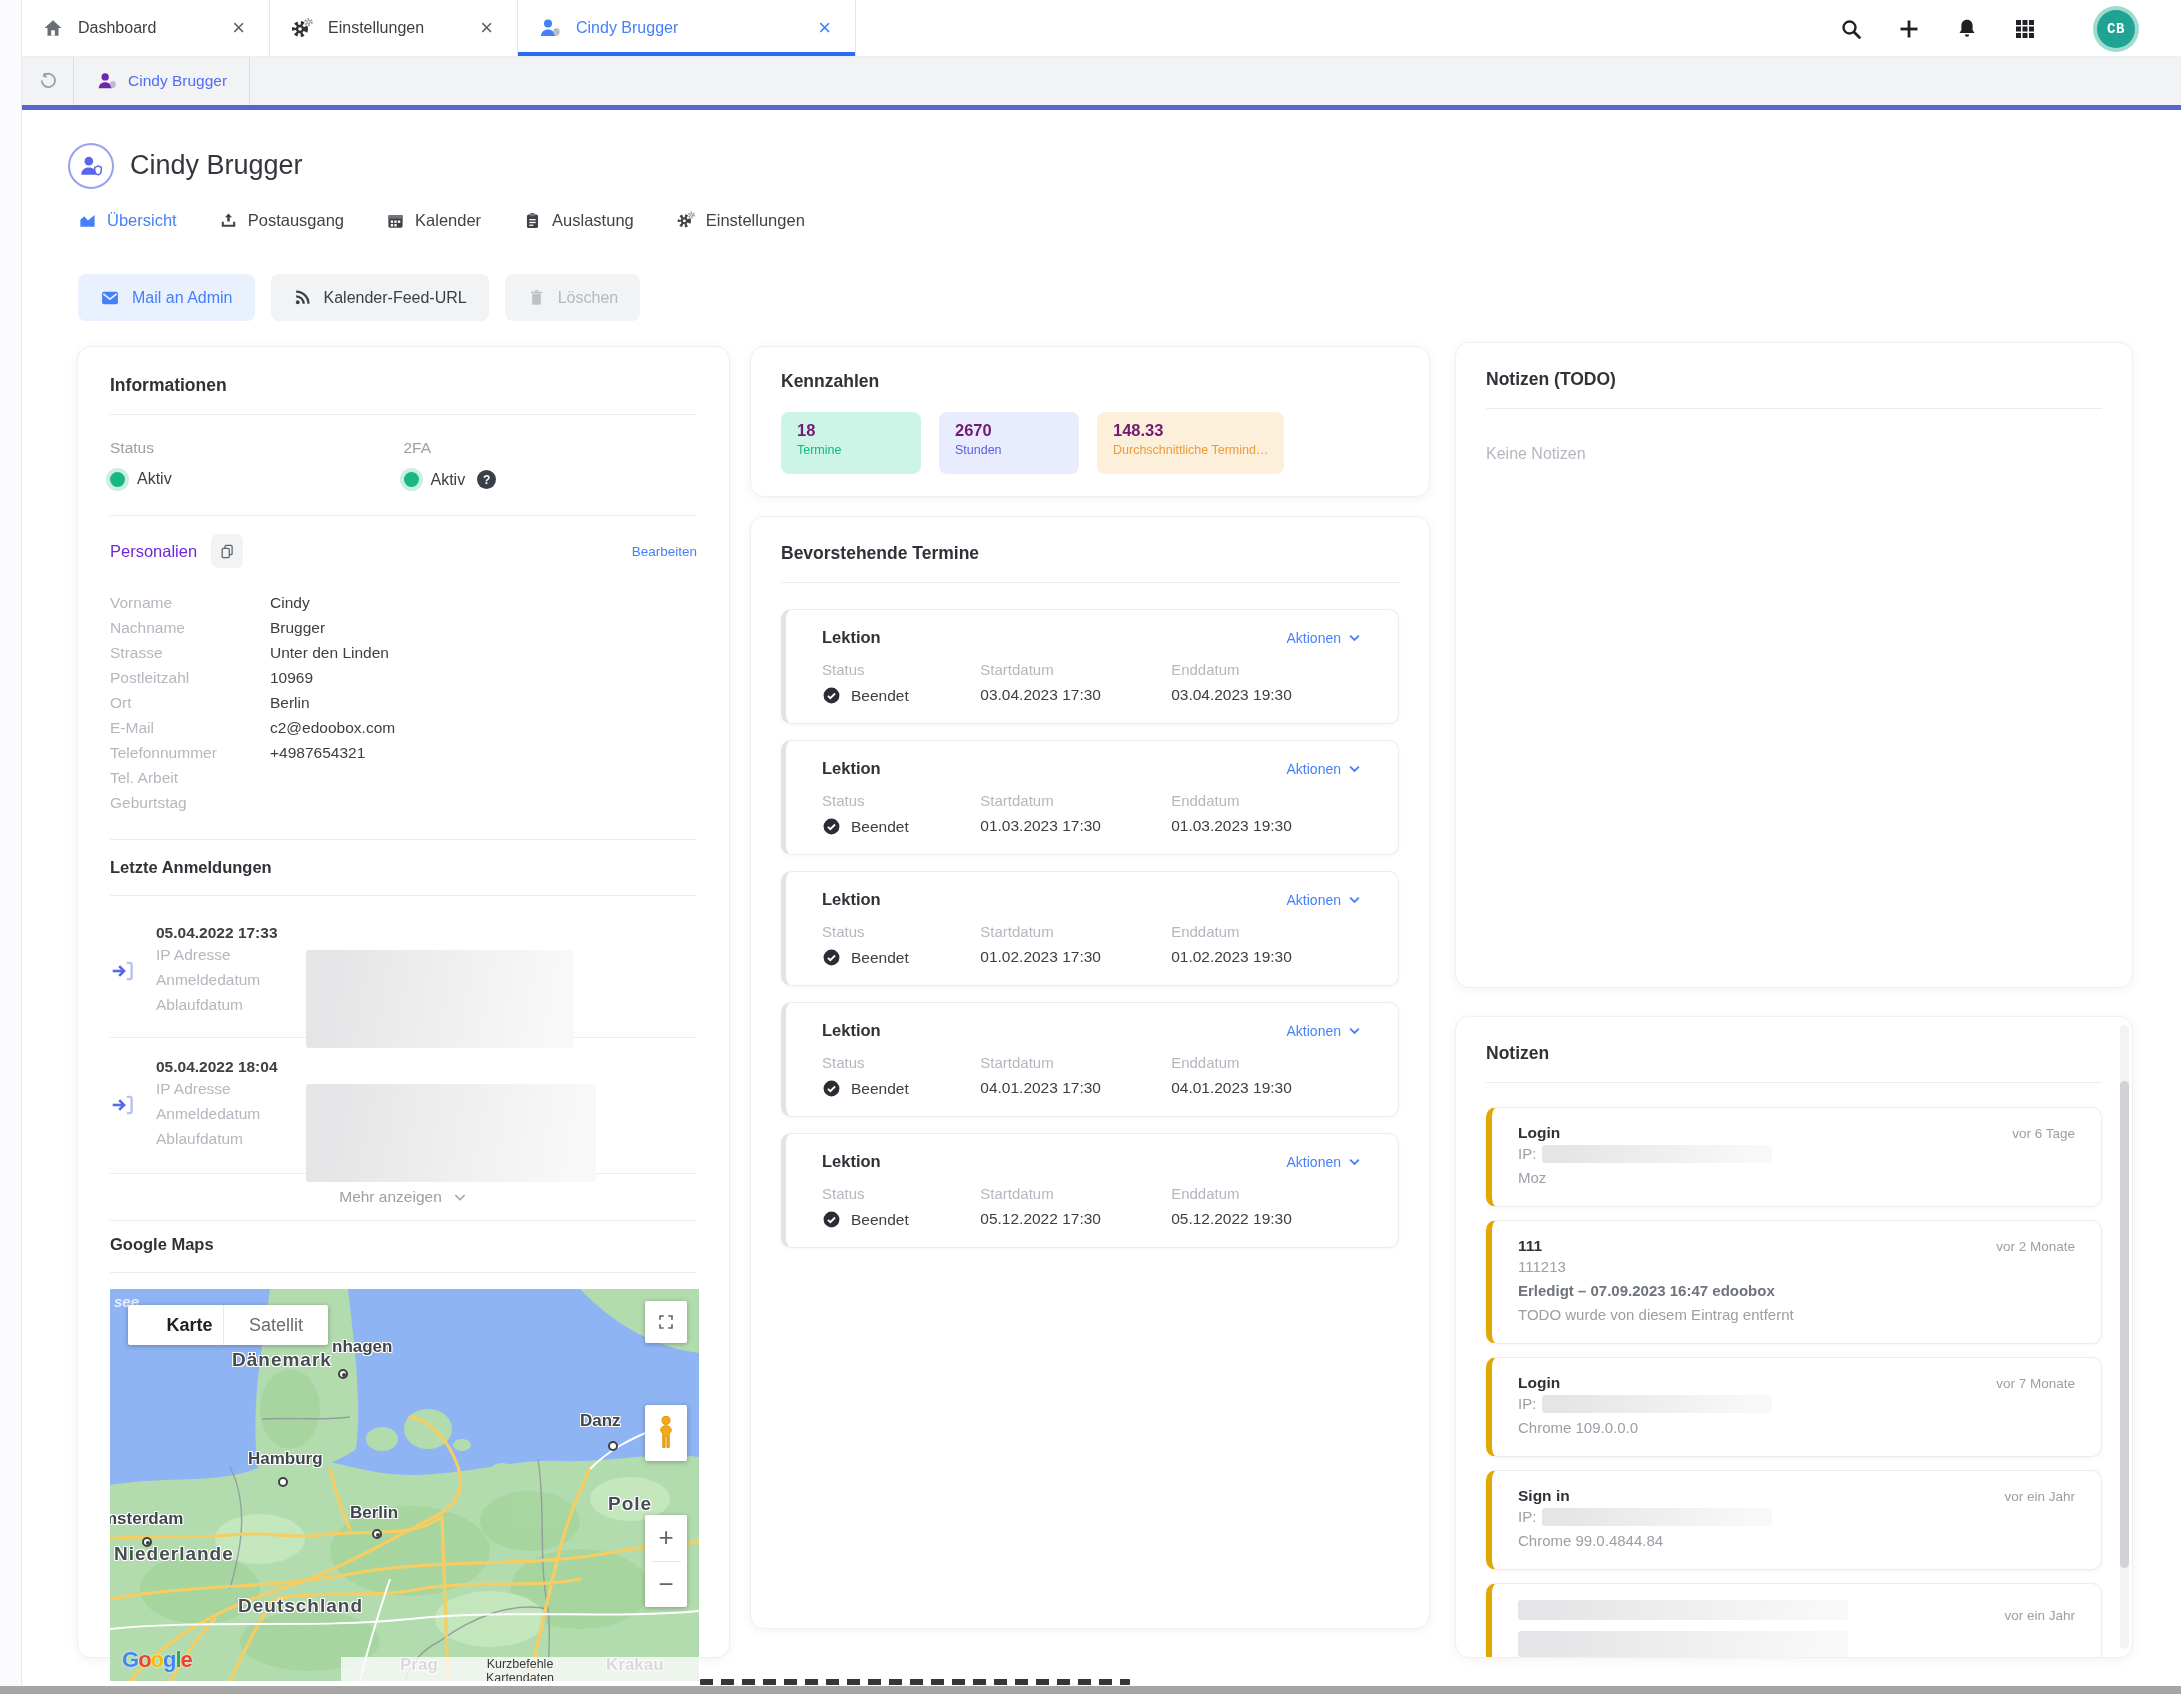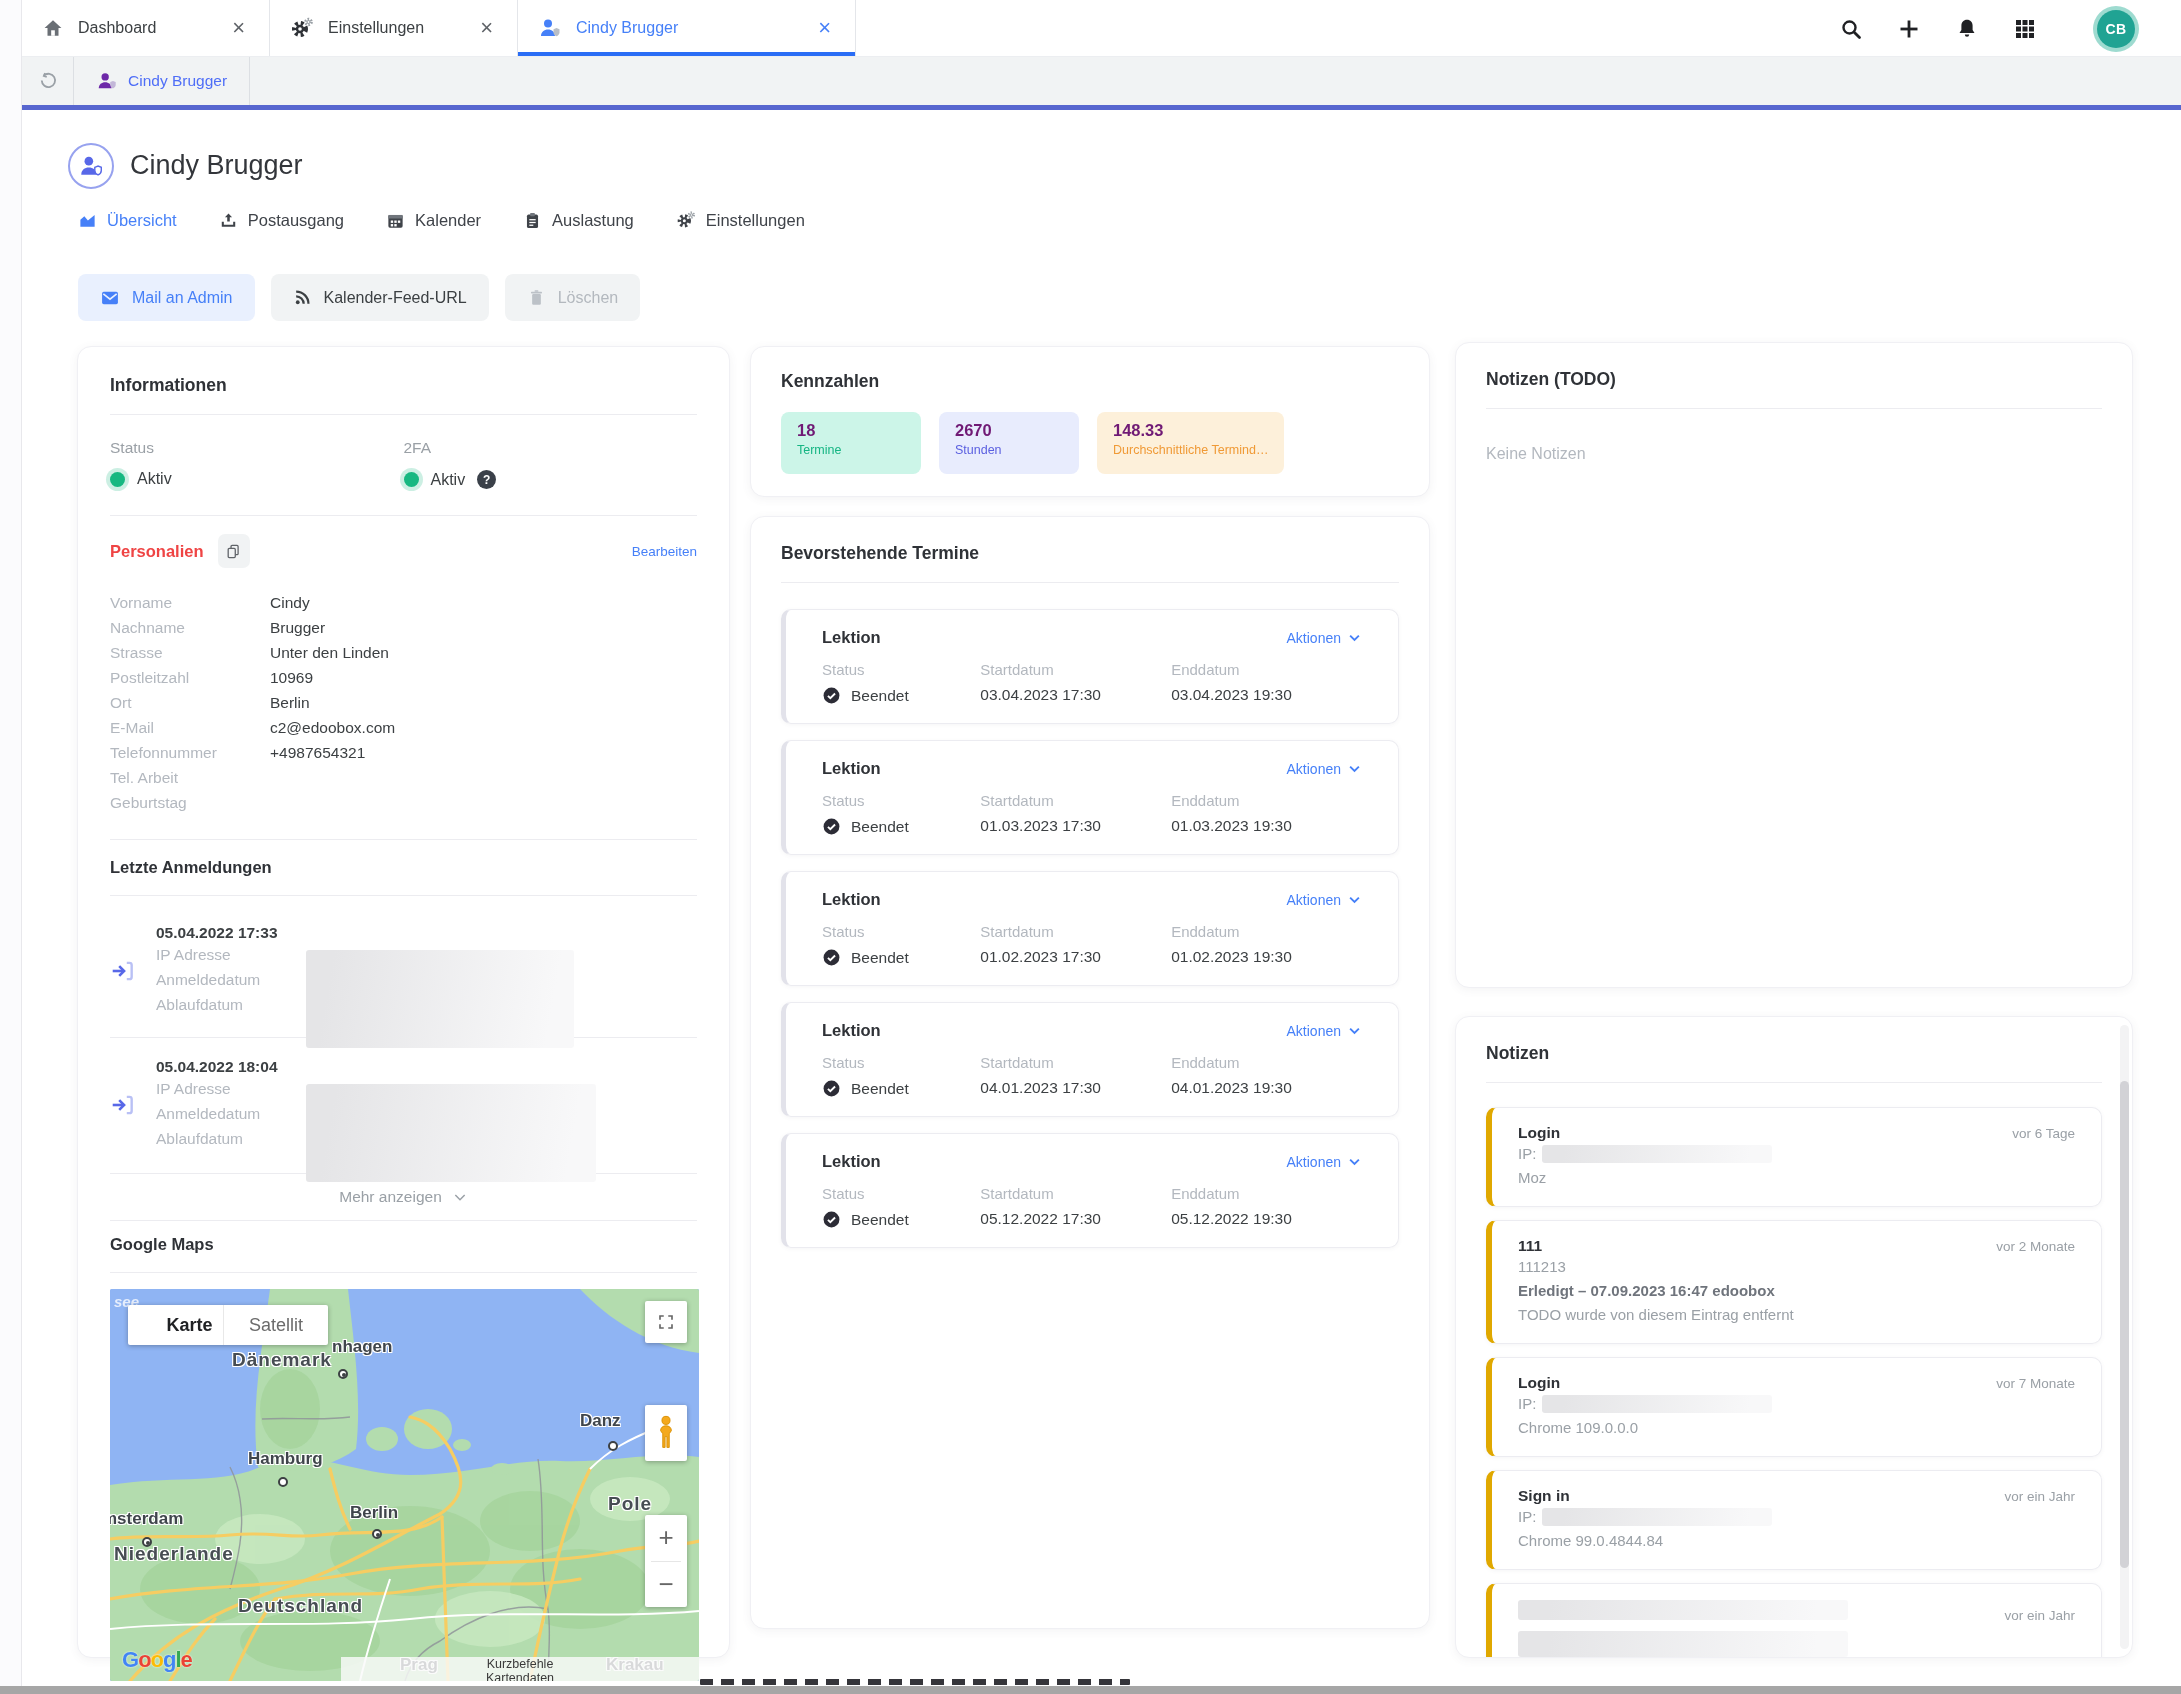--- a/index.html
+++ b/index.html
@@ -15,21 +15,21 @@
   .btab{display:flex;align-items:center;gap:14px;padding:0 20px;border-right:1px solid #e4e6ea;position:relative;cursor:pointer;}
   .btab .lbl{font-size:16px;color:#3c4043;}
   .btab .x{margin-left:auto;font-size:22px;color:#5f6368;line-height:1;padding:0 4px;}
   .btab.active .lbl{color:#4680f8;}
   .btab.active::after{content:"";position:absolute;left:0;right:0;bottom:0;height:4px;background:#2a6df5;}
   #tab-dash{width:248px;}
   #tab-settings{width:248px;}
   #tab-cindy{width:338px;}
   .icn{display:inline-flex;align-items:center;justify-content:center;flex:0 0 auto;}
   #topicons{position:absolute;right:0;top:0;height:57px;display:flex;align-items:center;gap:34px;padding-right:42px;}
-  #avatar-cb{width:46px;height:46px;border-radius:50%;background:#9edbd0;display:flex;align-items:center;justify-content:center;margin-left:22px;}
+  #avatar-cb{width:46px;height:46px;border-radius:50%;background:#9edbd0;display:flex;align-items:center;justify-content:center;margin-left:22px;font-family:Liberation Mono, monospace;}
   #avatar-cb .inner{width:38px;height:38px;border-radius:50%;background:#20a393;color:#fff;font-size:14px;font-weight:bold;display:flex;align-items:center;justify-content:center;letter-spacing:.5px;}
 
   
   #subtabbar{position:absolute;left:22px;top:57px;right:0;height:48px;background:#f1f3f4;display:flex;align-items:stretch;}
   #histbtn{width:52px;display:flex;align-items:center;justify-content:center;border-right:1px solid #dcdfe3;}
   .subtab{display:flex;align-items:center;gap:10px;padding:0 22px;border-right:1px solid #dcdfe3;}
   .subtab .lbl{font-size:15.5px;color:#4f6ef7;}
   #indigobar{position:absolute;left:22px;top:105px;right:0;height:5px;background:#5766cf;}
 
   
@@ -57,21 +57,21 @@
   .hr{border-top:1px solid #ececf0;margin:18px 0;}
 
   
   .statusrow{display:flex;margin-top:24px;}
   .statusrow .col{width:50%;}
   .slabel{font-size:15.5px;color:#9aa0a6;}
   .sval{display:flex;align-items:center;gap:12px;margin-top:13px;font-size:16px;color:#3c4043;}
   .gdot{width:15px;height:15px;border-radius:50%;background:#17b881;box-shadow:0 0 0 4px rgba(23,184,129,.22);}
   .helpq{width:19px;height:19px;border-radius:50%;background:#3a4049;color:#fff;font-size:12px;font-weight:bold;display:inline-flex;align-items:center;justify-content:center;}
   .sechead{display:flex;align-items:center;margin-top:4px;}
-  .sechead .t{font-size:16.5px;font-weight:700;color:#ef4444;}
+  .sechead .t{font-size:16.5px;font-weight:400;color:#6d28d9;}
   .copybox{width:32px;height:34px;border-radius:7px;background:#f1f3f4;display:inline-flex;align-items:center;justify-content:center;margin-left:14px;}
   .editlink{margin-left:auto;font-size:13.5px;color:#4680f8;cursor:pointer;}
   .fields{margin-top:22px;}
   .frow{display:flex;line-height:25px;font-size:15.5px;}
   .frow .fl{width:160px;color:#b3b8bf;flex:0 0 auto;}
   .frow .fv{color:#3c4043;}
   .login-entry{display:flex;padding:10px 0 14px 0;}
   .li-icon{width:46px;padding-top:34px;}
   .li-body{position:relative;flex:1;}
   .li-date{font-size:15.5px;font-weight:bold;color:#3c4043;}

